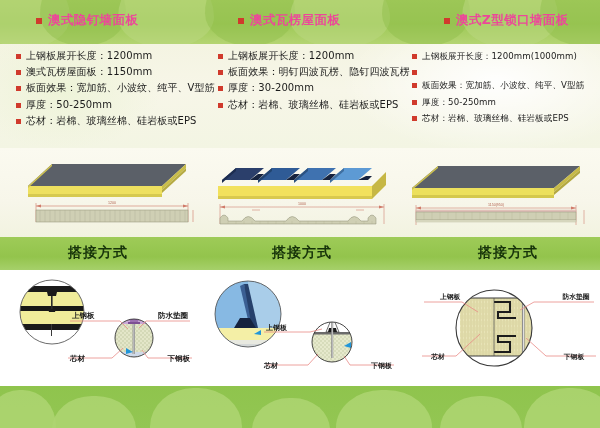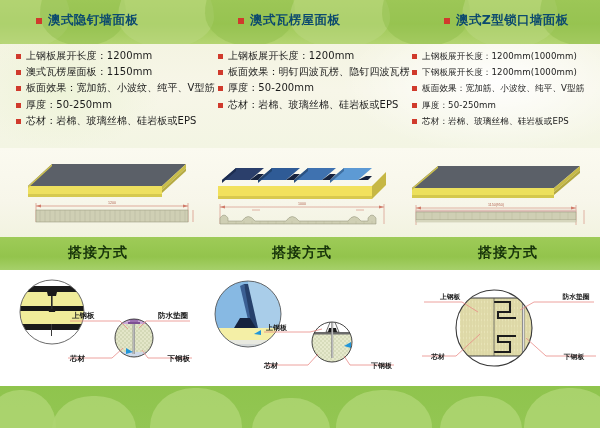--- a/index.html
+++ b/index.html
@@ -83,21 +83,21 @@
   .hdr {
     position: absolute; top: -32px;
     display: flex; align-items: center; gap: 6px;
     white-space: nowrap;
   }
   .hdr .bullet {
     width: 6px; height: 6px; background: #d03a2c; display: inline-block;
     flex: none;
   }
   .hdr .txt {
-    font-size: 12.5px; font-weight: bold; color: #0c4a6e;
+    font-size: 12.5px; font-weight: bold; color: #ec4899;
     letter-spacing: .4px;
   }
   #hdr0 { left: 36px; }
   #hdr1 { left: 238px; font-family: Liberation Mono, monospace; }
   #hdr2 { left: 444px; }
 
   
   .spec-col { position: absolute; top: 50px; }
   #spec0 { left: 16px; width: 196px; }
   #spec1 { left: 218px; width: 200px; }
@@ -212,36 +212,35 @@
     <div class="spec-item">
         <span class="sb"></span>
         <span class="stxt cn">上钢板展开长度：1200mm</span>
       </div>
     <div class="spec-item">
         <span class="sb"></span>
         <span class="stxt cn">板面效果：明钉四波瓦楞、隐钉四波瓦楞</span>
       </div>
     <div class="spec-item">
         <span class="sb"></span>
-        <span class="stxt cn">厚度：50-200mm</span>
+        <span class="stxt cn">厚度：30-200mm</span>
       </div>
     <div class="spec-item">
         <span class="sb"></span>
         <span class="stxt cn">芯材：岩棉、玻璃丝棉、硅岩板或EPS</span>
       </div>
   </div>
 
   <div class="spec-col" id="spec2">
     <div class="spec-item">
         <span class="sb"></span>
         <span class="stxt cn">上钢板展开长度：1200mm(1000mm)</span>
       </div>
     <div class="spec-item">
         <span class="sb"></span>
-        <span class="stxt cn">下钢板展开长度：1200mm(1000mm)</span>
       </div>
     <div class="spec-item">
         <span class="sb"></span>
         <span class="stxt cn">板面效果：宽加筋、小波纹、纯平、V型筋</span>
       </div>
     <div class="spec-item">
         <span class="sb"></span>
         <span class="stxt cn">厚度：50-250mm</span>
       </div>
     <div class="spec-item">

